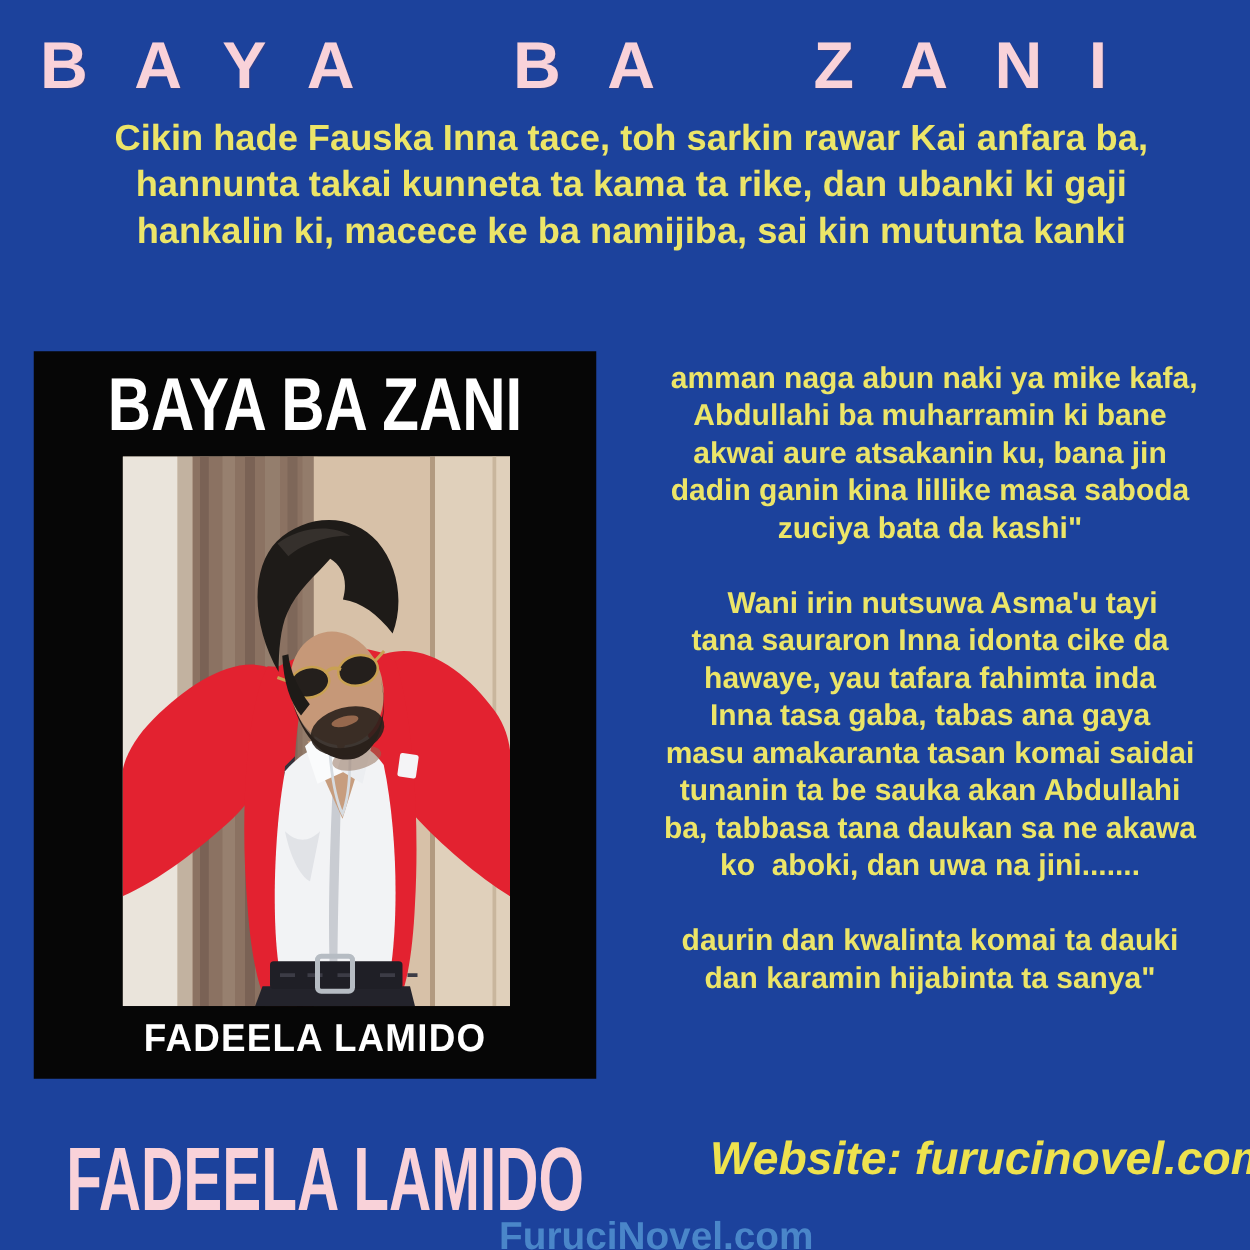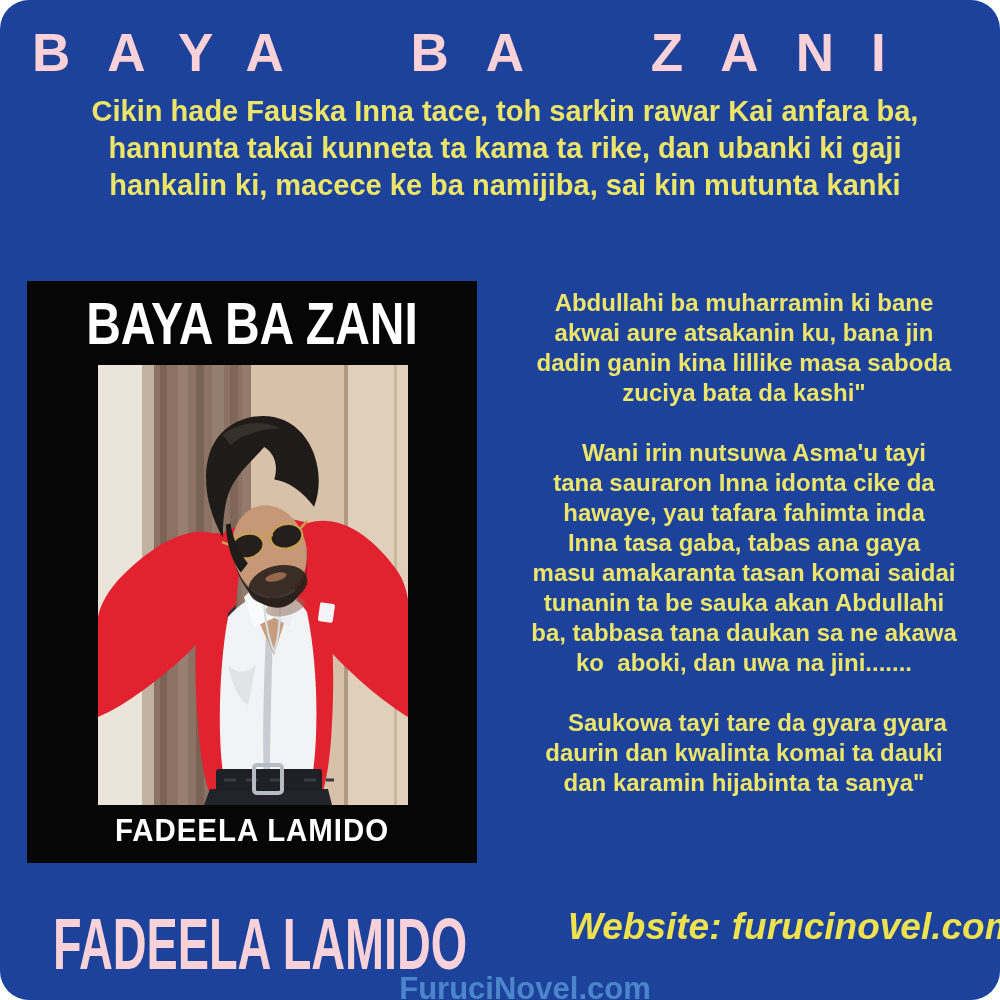--- a/index.html
+++ b/index.html
@@ -3,21 +3,20 @@
 <meta charset="utf-8">
 <style>
   html, body { margin: 0; padding: 0; }
   .canvas {
     position: relative;
     width: 1000px;
     height: 1000px;
     overflow: hidden;
     background: #1c429c;
     font-family: "Liberation Sans", sans-serif;
-    border-radius: 29px;
   }
   .main-title {
     position: absolute;
     left: 32px;
     top: 22px;
     width: 950px;
     font-size: 53px;
     font-weight: 700;
     color: #f9d2d9;
     letter-spacing: 0.70em;
@@ -210,37 +209,37 @@
           <path d="M134,150 C130,170 131,188 137,200 L146,193 C140,179 137,163 139,150 Z" fill="#1e1b18"></path>
           <path d="M152,62 C170,54 196,56 210,70 C196,66 172,66 158,74 Z" fill="#35302c"></path>
         </g>
       </svg>
     </div>
     <div class="cover-author">FADEELA LAMIDO</div>
   </div>
 
   <div class="story">
     <div class="para para-1">
+        <div class="line"> amman naga abun naki ya mike kafa,</div>
         <div class="line">Abdullahi ba muharramin ki bane</div>
         <div class="line">akwai aure atsakanin ku, bana jin</div>
         <div class="line">dadin ganin kina lillike masa saboda</div>
         <div class="line">zuciya bata da kashi"</div>
       </div>
     <div class="para para-2">
         <div class="line">   Wani irin nutsuwa Asma'u tayi</div>
         <div class="line">tana sauraron Inna idonta cike da</div>
         <div class="line">hawaye, yau tafara fahimta inda</div>
         <div class="line">Inna tasa gaba, tabas ana gaya</div>
         <div class="line">masu amakaranta tasan komai saidai</div>
         <div class="line">tunanin ta be sauka akan Abdullahi</div>
         <div class="line">ba, tabbasa tana daukan sa ne akawa</div>
         <div class="line">ko  aboki, dan uwa na jini.......</div>
       </div>
     <div class="para para-4">
-        <div class="line">    Saukowa tayi tare da gyara gyara</div>
         <div class="line">daurin dan kwalinta komai ta dauki</div>
         <div class="line">dan karamin hijabinta ta sanya"</div>
       </div>
   </div>
 
   <div class="big-author">FADEELA LAMIDO</div>
 
   <div class="website">Website: furucinovel.com</div>
 
   <div class="watermark">FuruciNovel.com</div>

